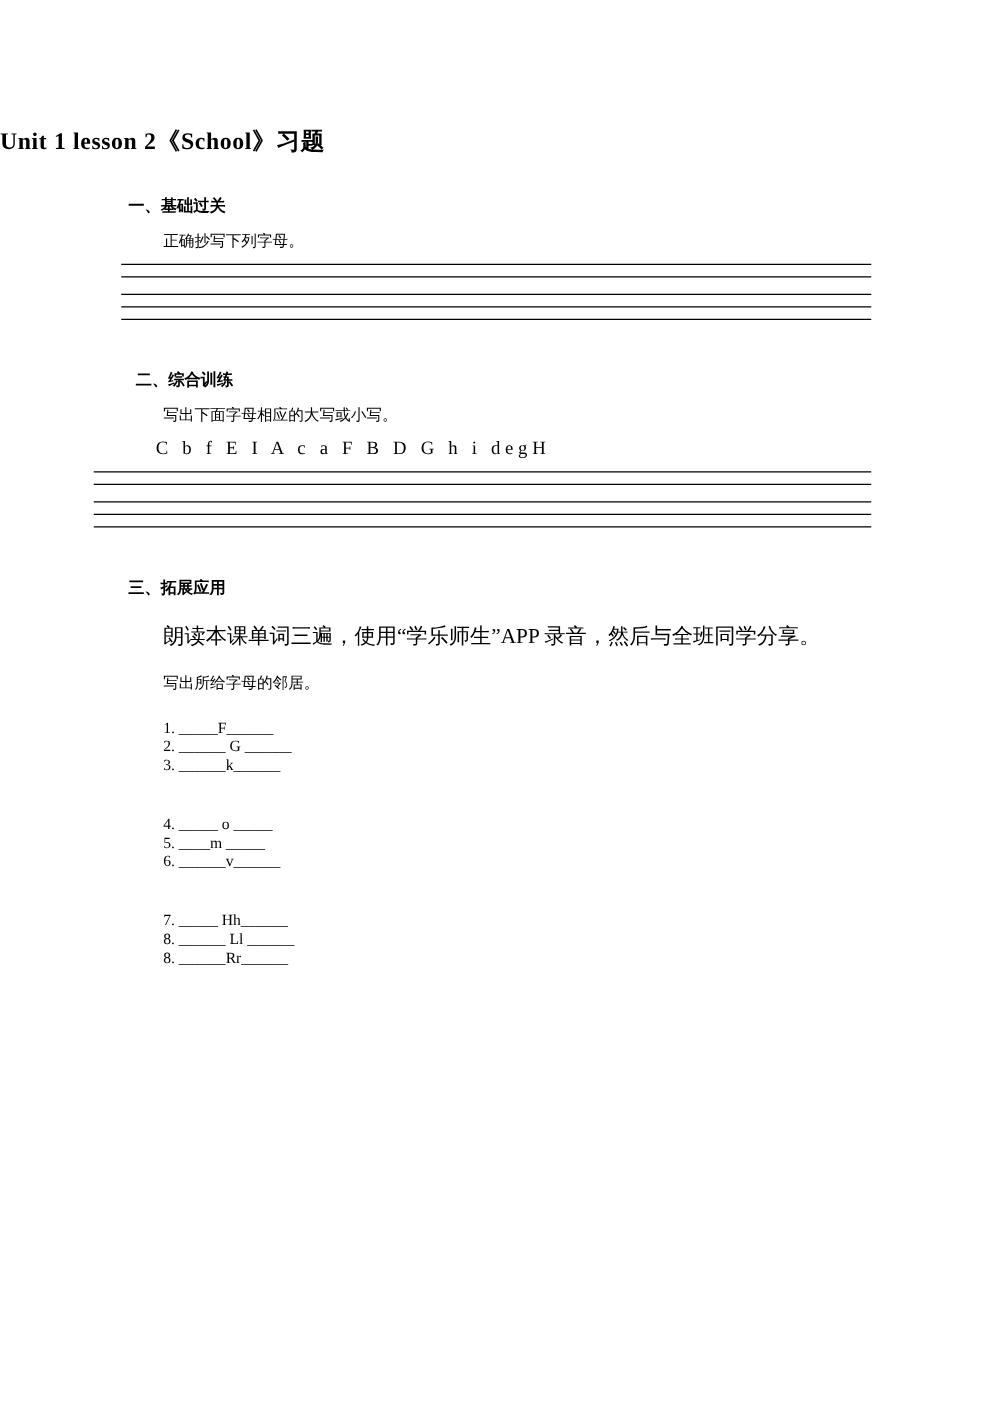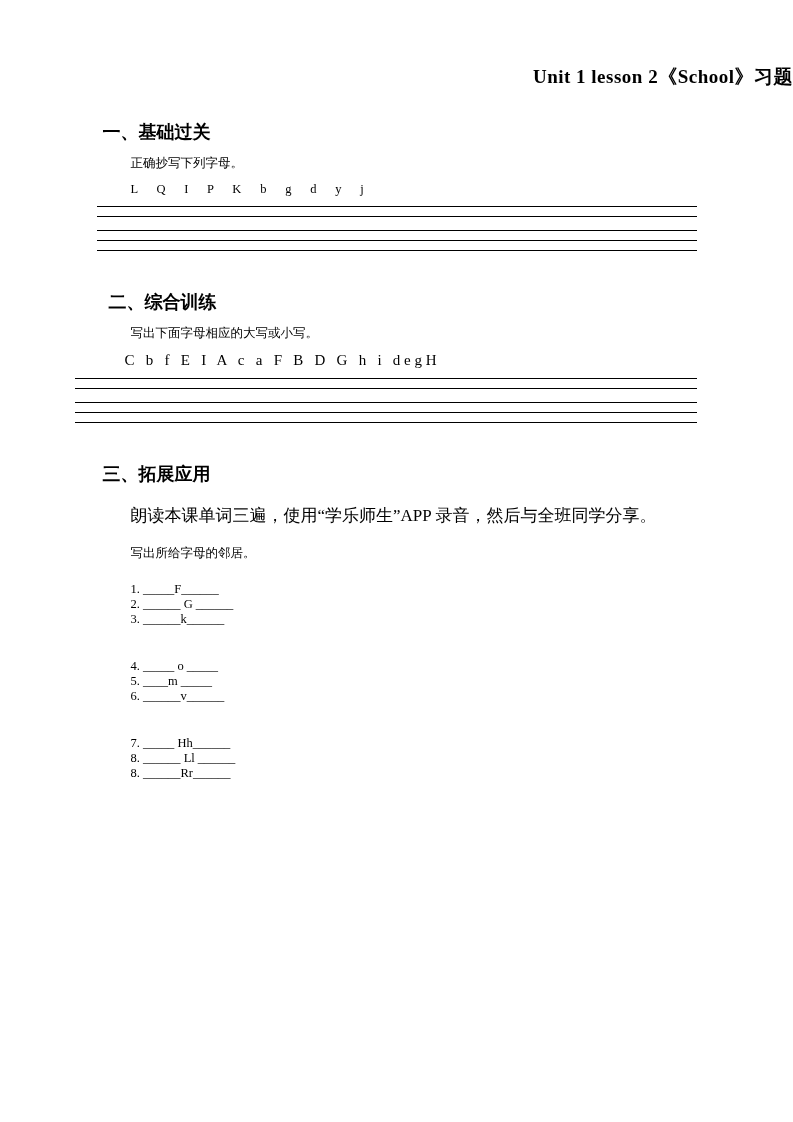--- a/index.html
+++ b/index.html
@@ -18,37 +18,37 @@
   .page {
     position: absolute;
     left: 0;
     top: 0;
     width: 793px;
     height: 1122px;
     box-sizing: border-box;
     padding: 0;
   }
   .title {
-    text-align: right;
+    text-align: left;
     font-family: "Liberation Serif", "DejaVu Serif", serif;
     font-weight: bold;
     font-size: 19px;
     letter-spacing: 0.5px;
     margin: 0;
-    padding-top: 64px;
+    padding-top: 100px;
   }
   .content {
     margin: 0 auto;
     width: 600px;
     padding-left: 0px;
   }
   .section-head {
     font-family: Liberation Mono, monospace;
     font-weight: bold;
-    font-size: 18px;
+    font-size: 13px;
     margin-left: 6px;
   }
   .s1 { margin-top: 30px; }
   .s2 { margin-top: 30px; margin-left: 12px; }
   .s3 { margin-top: 30px; }
 
   .instr {
     font-size: 12.5px;
     margin-left: 34px;
     margin-top: 11px;
@@ -113,21 +113,20 @@
 <body>
 
 <div class="page">
 
   <h1 class="title">Unit 1 lesson 2《School》习题</h1>
 
   <div class="content">
 
     <div class="section-head s1">一、基础过关</div>
     <div class="instr">正确抄写下列字母。</div>
-    <div class="letter-row">L      Q      I      P      K      b      g      d      y      j</div>
     <div class="rules rules-block1">
       <div class="rule"></div>
       <div class="gap-big"></div>
       <div class="rule"></div>
       <div class="rule"></div>
       <div class="rule"></div>
     </div>
 
     <div class="section-head s2">二、综合训练</div>
     <div class="instr">写出下面字母相应的大写或小写。</div>

